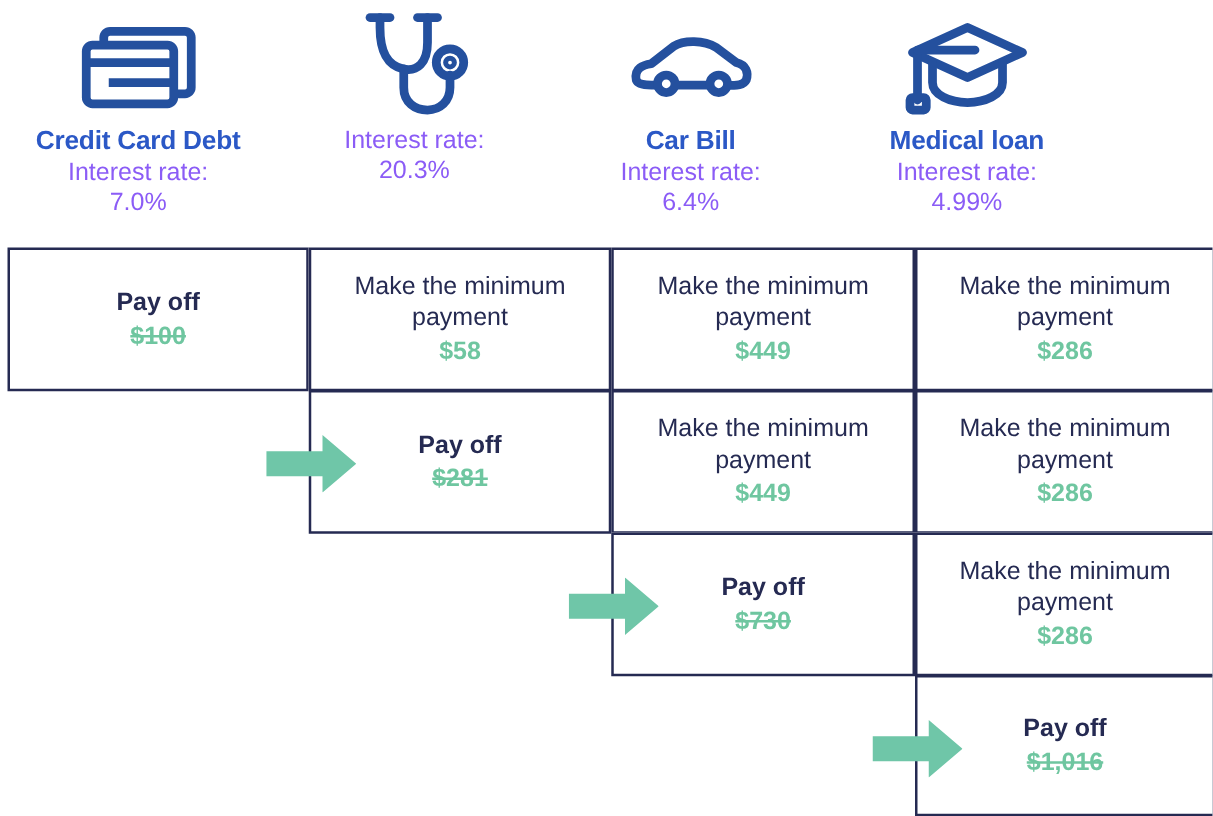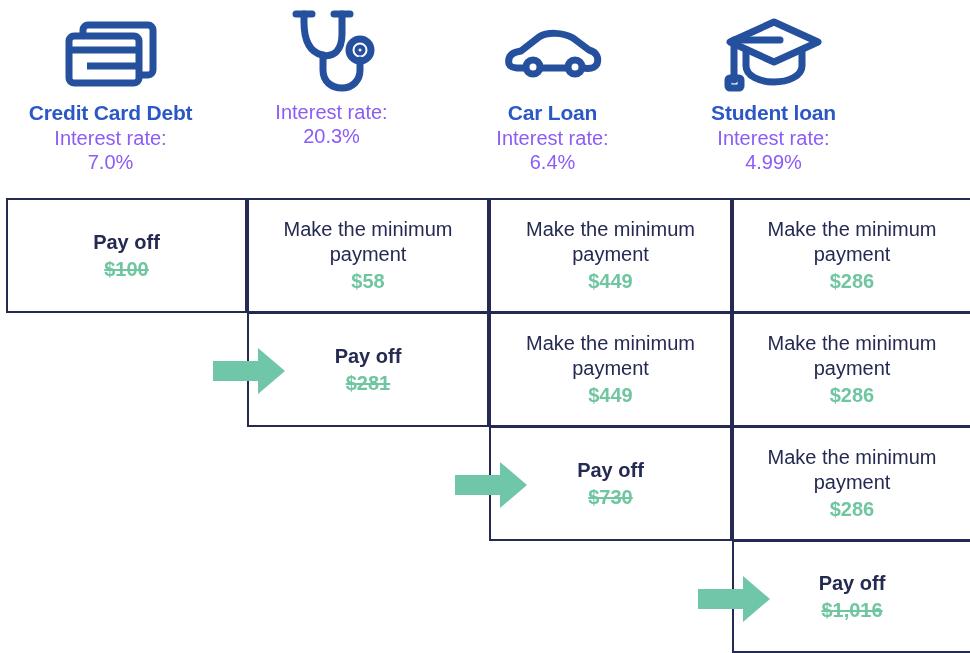--- a/index.html
+++ b/index.html
@@ -151,38 +151,38 @@
   <div class="header-cell">
     <div class="icon-wrap">
       <svg width="104" height="56" viewBox="0 0 104 56">
         <g fill="none" stroke="#24509E" stroke-width="7" stroke-linejoin="round" stroke-linecap="round">
           <path d="M8 38 C6 28 14 26 20 25 L38 11 C46 6 62 6 72 12 L88 24 C96 26 98 32 96 38 C94 42 88 43 82 42 L20 42 C13 42 9 41 8 38 Z"></path>
           <circle cx="32" cy="41" r="7" fill="#ffffff"></circle>
           <circle cx="74" cy="41" r="7" fill="#ffffff"></circle>
         </g>
       </svg>
     </div>
-    <div class="debt-title">Car Loan</div>
+    <div class="debt-title">Car Bill</div>
     <div class="debt-rate-label">Interest rate:</div>
     <div class="debt-rate-value">6.4%</div>
   </div>
 
   <div class="header-cell">
     <div class="icon-wrap">
       <svg width="104" height="80" viewBox="0 0 104 80">
         <g fill="none" stroke="#24509E" stroke-width="7" stroke-linejoin="round" stroke-linecap="round">
           <path d="M52 8 L96 28 L52 48 L8 28 Z"></path>
           <path d="M24 36 L24 52 C24 62 38 68 52 68 C66 68 80 62 80 52 L80 36"></path>
           <path d="M12 30 L12 66"></path>
           <path d="M12 26 L58 26"></path>
           <rect x="6" y="64" width="13" height="10" rx="2"></rect>
         </g>
       </svg>
     </div>
-    <div class="debt-title">Student loan</div>
+    <div class="debt-title">Medical loan</div>
     <div class="debt-rate-label">Interest rate:</div>
     <div class="debt-rate-value">4.99%</div>
   </div>
 
 </div>
 
 <div class="table-area">
 
   <div class="cell" style="left:2px;  top:2px;   width:241px; height:115px;">
     <div class="cell-action payoff">Pay off</div>

